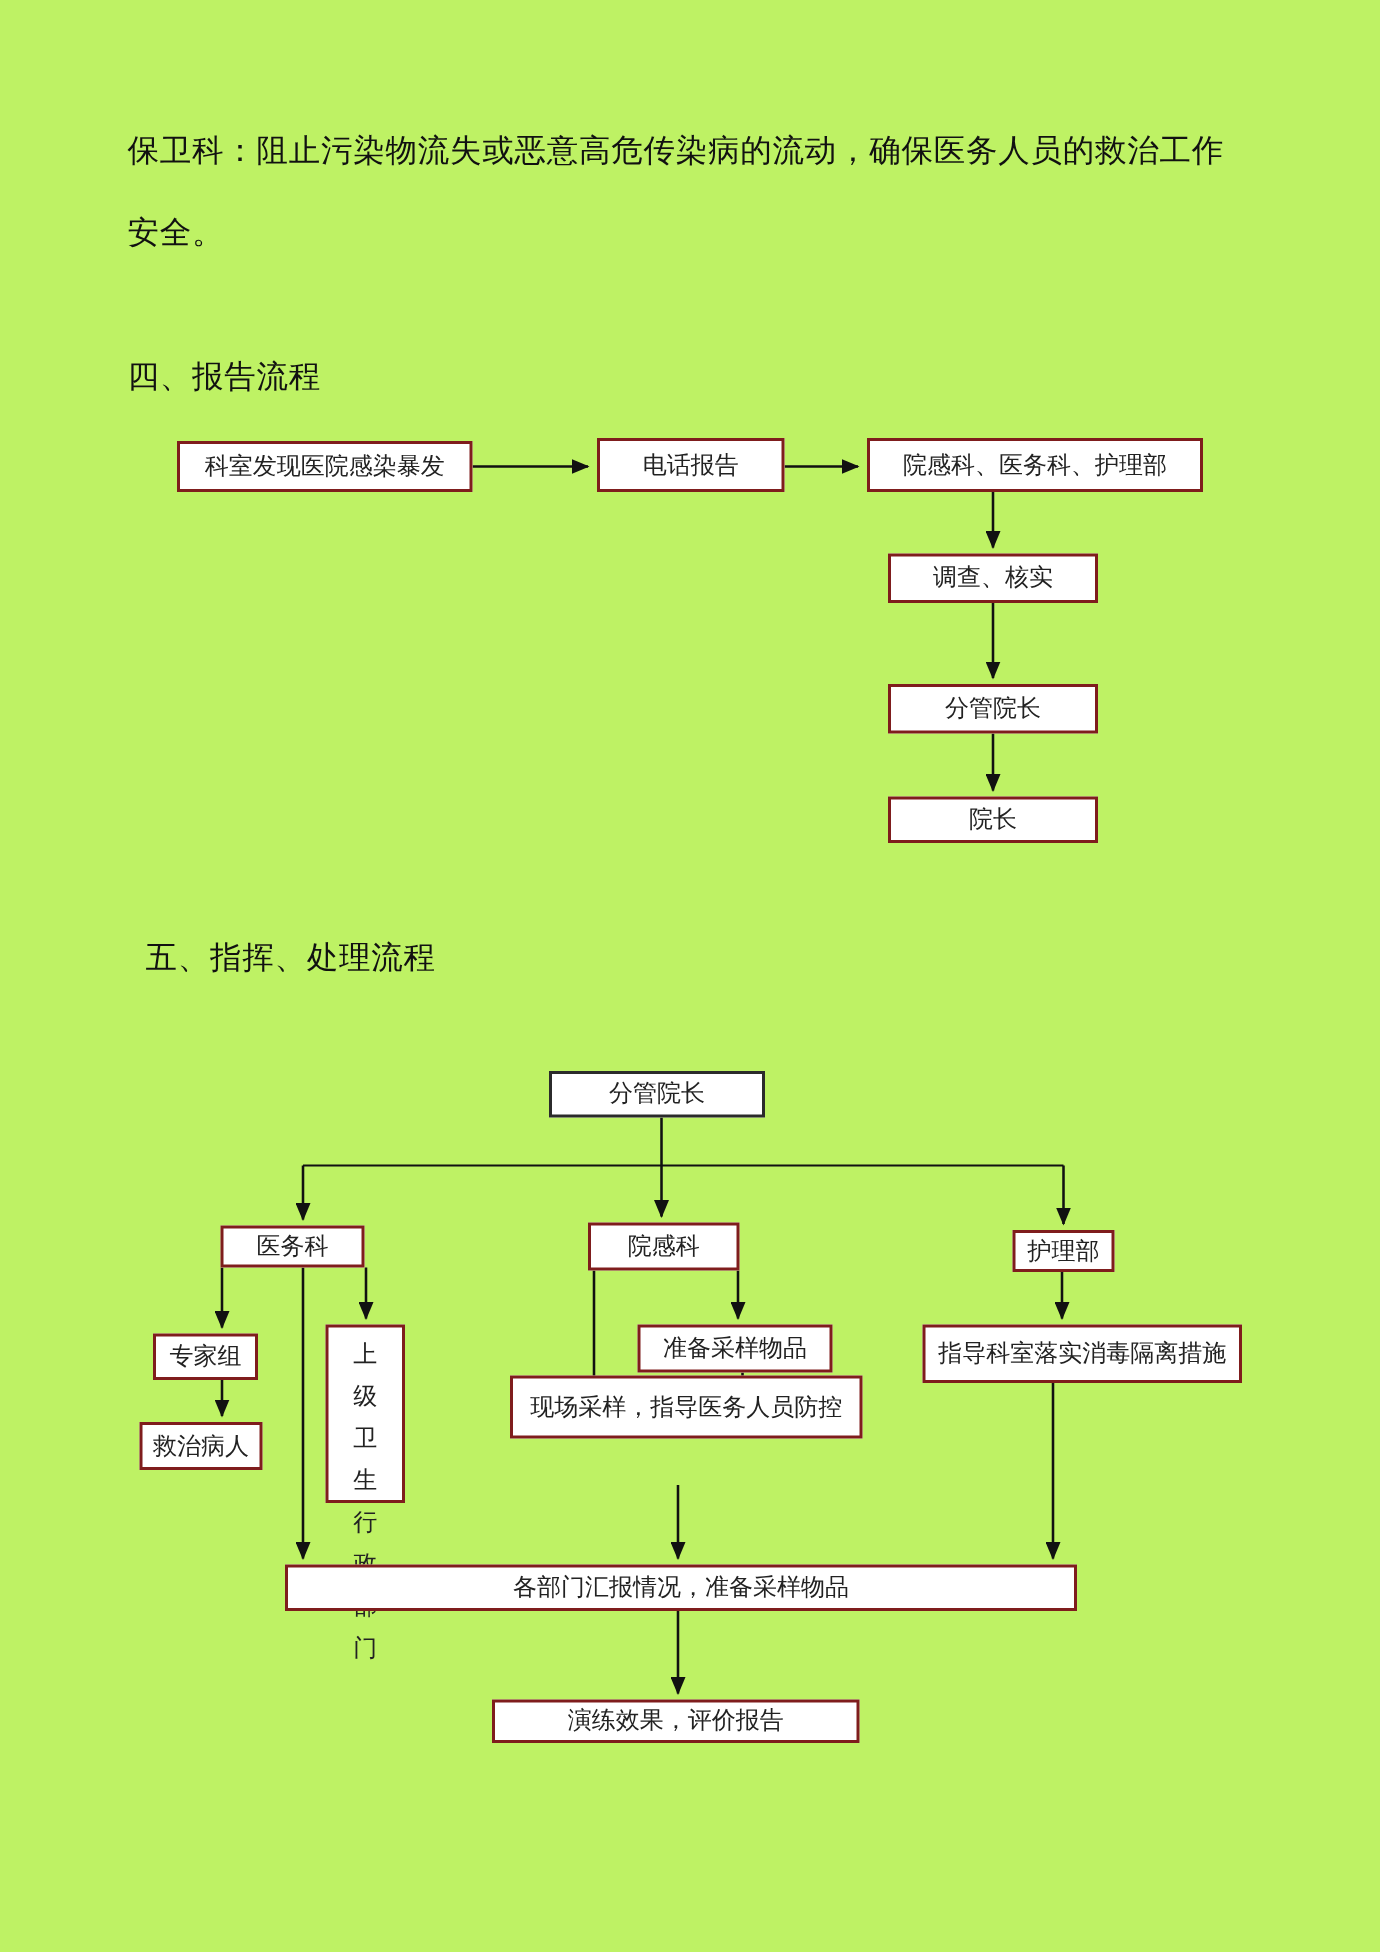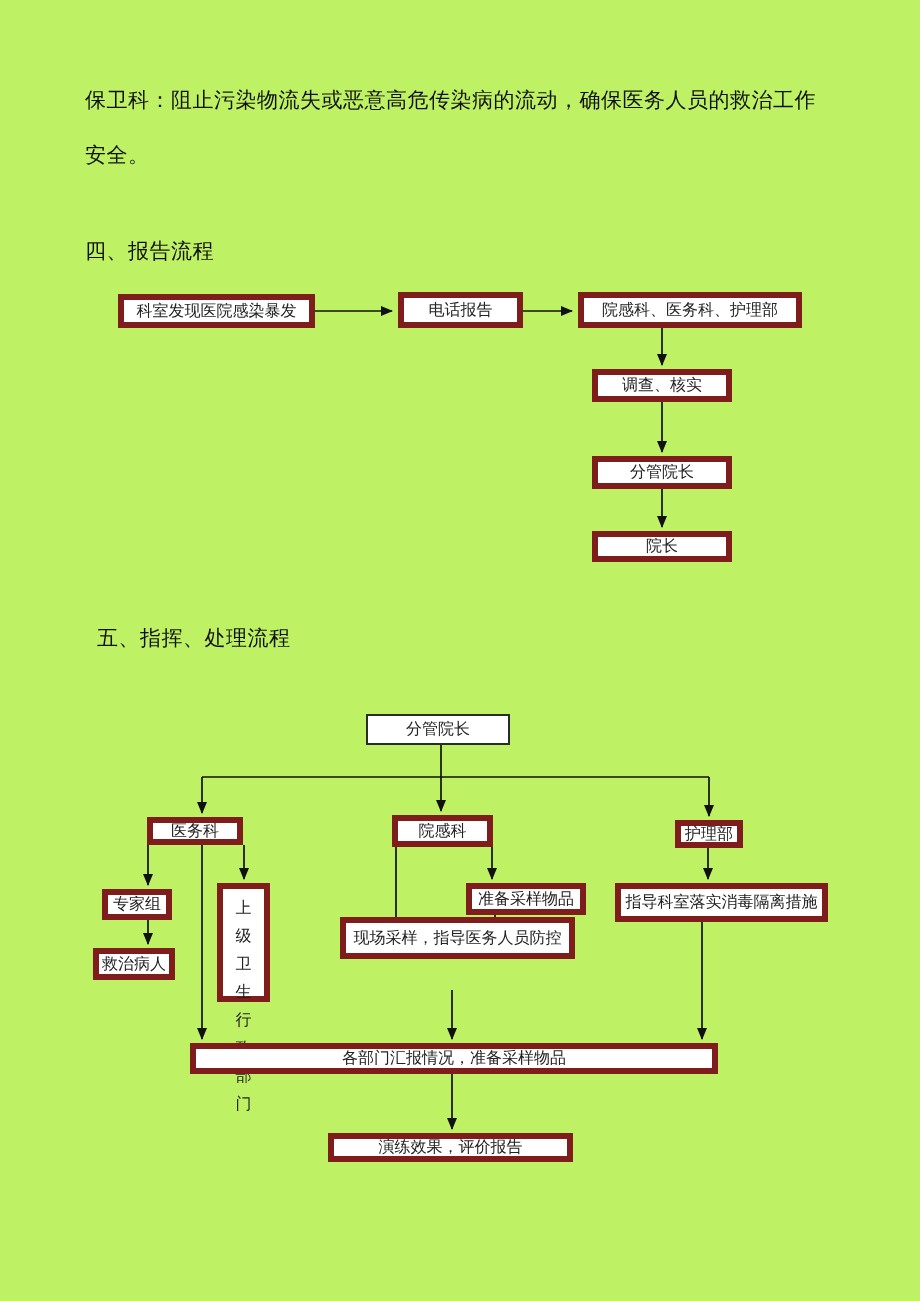--- a/index.html
+++ b/index.html
@@ -21,21 +21,21 @@
   .heading{
     position:absolute;
     font-size:21px;
     letter-spacing:0.5px;
     white-space:nowrap;
     color:#111;
   }
   .box{
     position:absolute;
     box-sizing:border-box;
-    border:6px solid #7f1d1d;
+    border:2px solid #7f1d1d;
     background:#fff;
     display:flex;
     align-items:center;
     justify-content:center;
     font-size:16px;
     color:#222;
     text-align:center;
     white-space:nowrap;
     z-index:2;
   }
@@ -114,19 +114,19 @@
   <div class="box" style="left:592px;top:456px;width:140px;height:33px">分管院长</div>
   <div class="box" style="left:592px;top:531px;width:140px;height:31px">院长</div>
 
   <div class="box dark" style="left:366px;top:714px;width:144px;height:31px">分管院长</div>
   <div class="box" style="left:147px;top:817px;width:96px;height:28px">医务科</div>
   <div class="box" style="left:392px;top:815px;width:101px;height:32px">院感科</div>
   <div class="box" style="left:675px;top:820px;width:68px;height:28px">护理部</div>
   <div class="box" style="left:102px;top:889px;width:70px;height:31px">专家组</div>
   <div class="box vbox" style="left:217px;top:883px;width:53px;height:119px">上级卫生行政部门</div>
   <div class="box" style="left:93px;top:948px;width:82px;height:32px">救治病人</div>
-  <div class="box" style="left:466px;top:883px;width:120px;height:32px">准备采样物品</div>
+  <div class="box" style="left:425px;top:883px;width:130px;height:32px">准备采样物品</div>
   <div class="box" style="left:340px;top:917px;width:235px;height:42px">现场采样，指导医务人员防控</div>
   <div class="box" style="left:615px;top:883px;width:213px;height:39px">指导科室落实消毒隔离措施</div>
   <div class="box" style="left:190px;top:1043px;width:528px;height:31px">各部门汇报情况，准备采样物品</div>
   <div class="box" style="left:328px;top:1133px;width:245px;height:29px">演练效果，评价报告</div>
 
 </div>
 
 </body></html>

